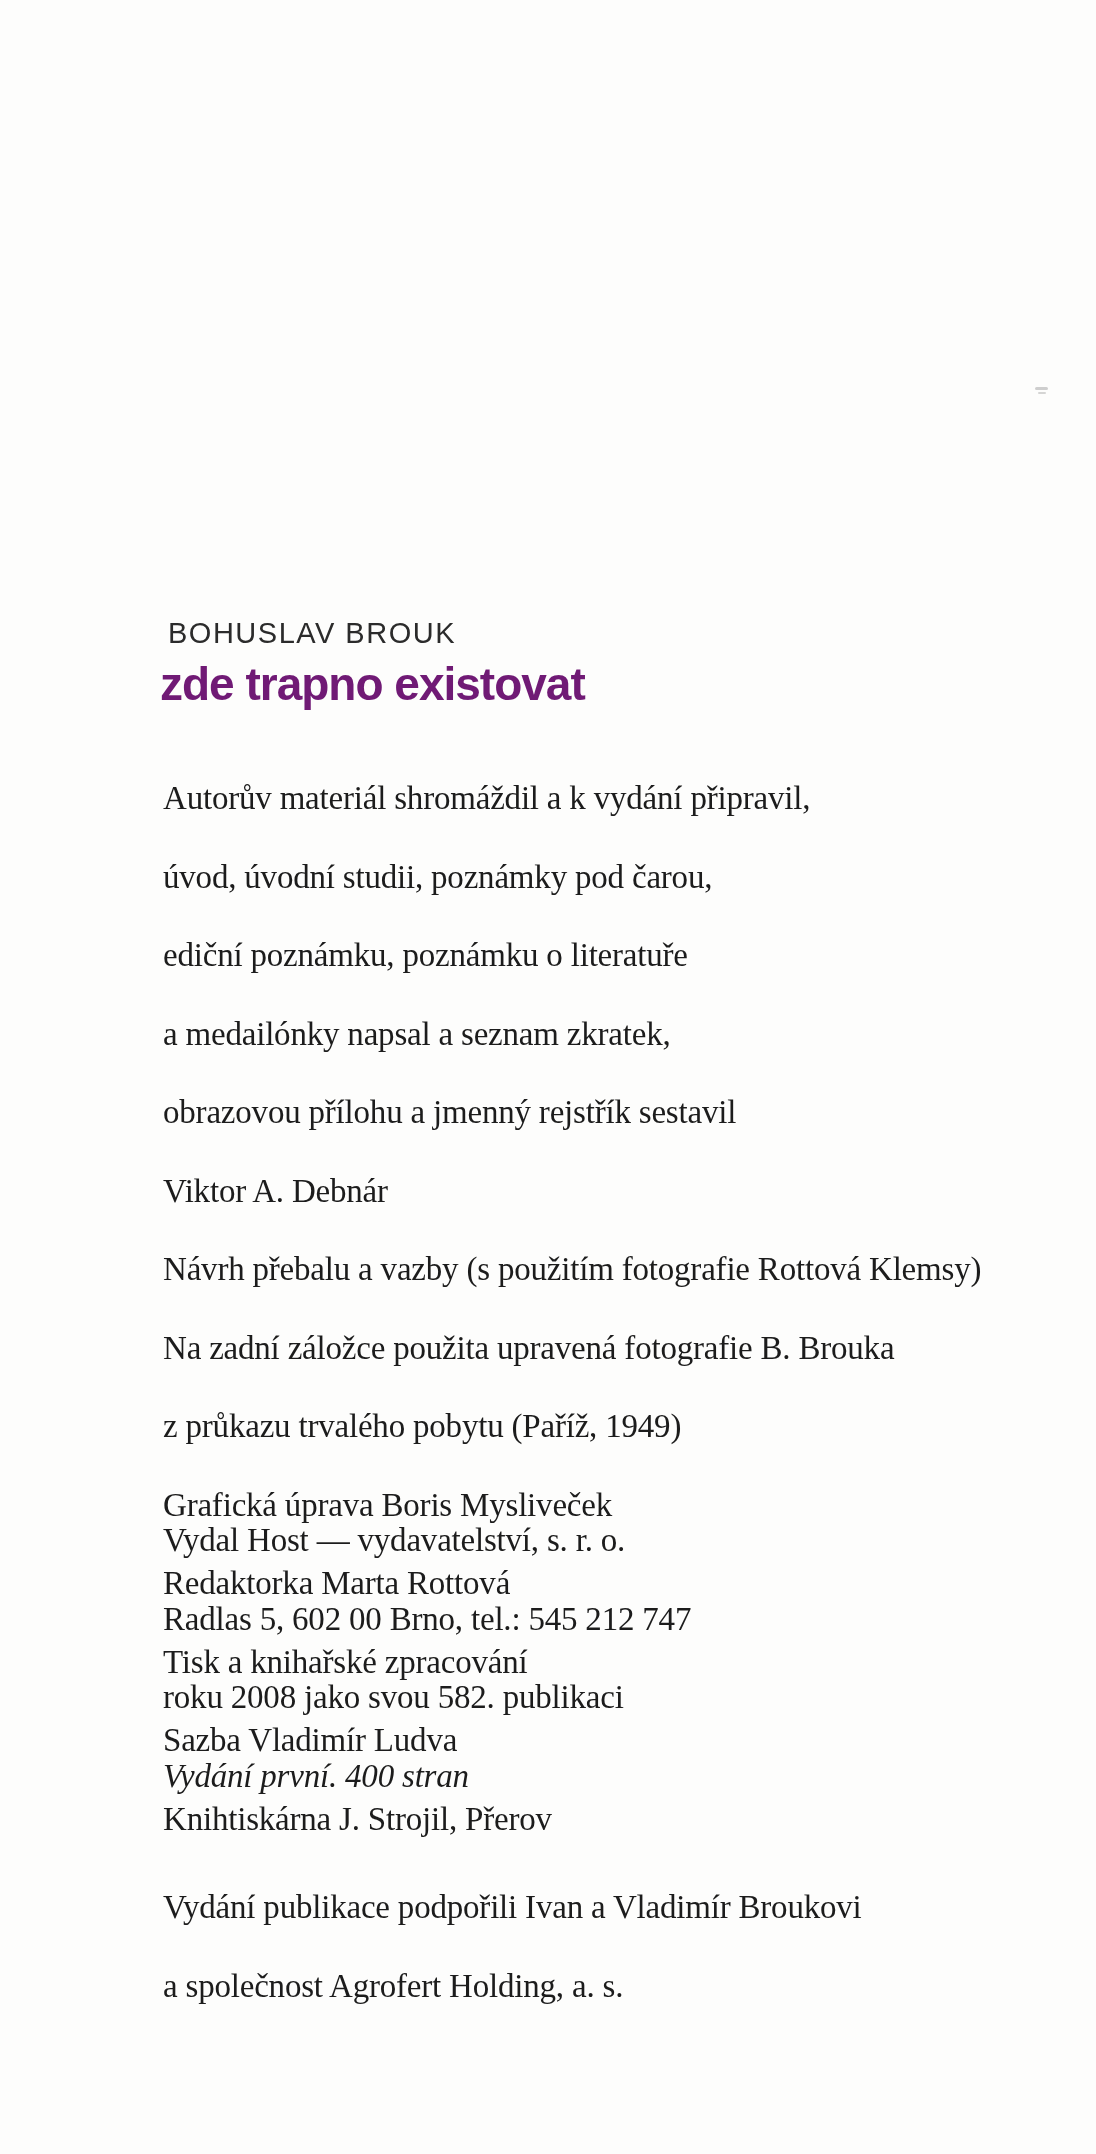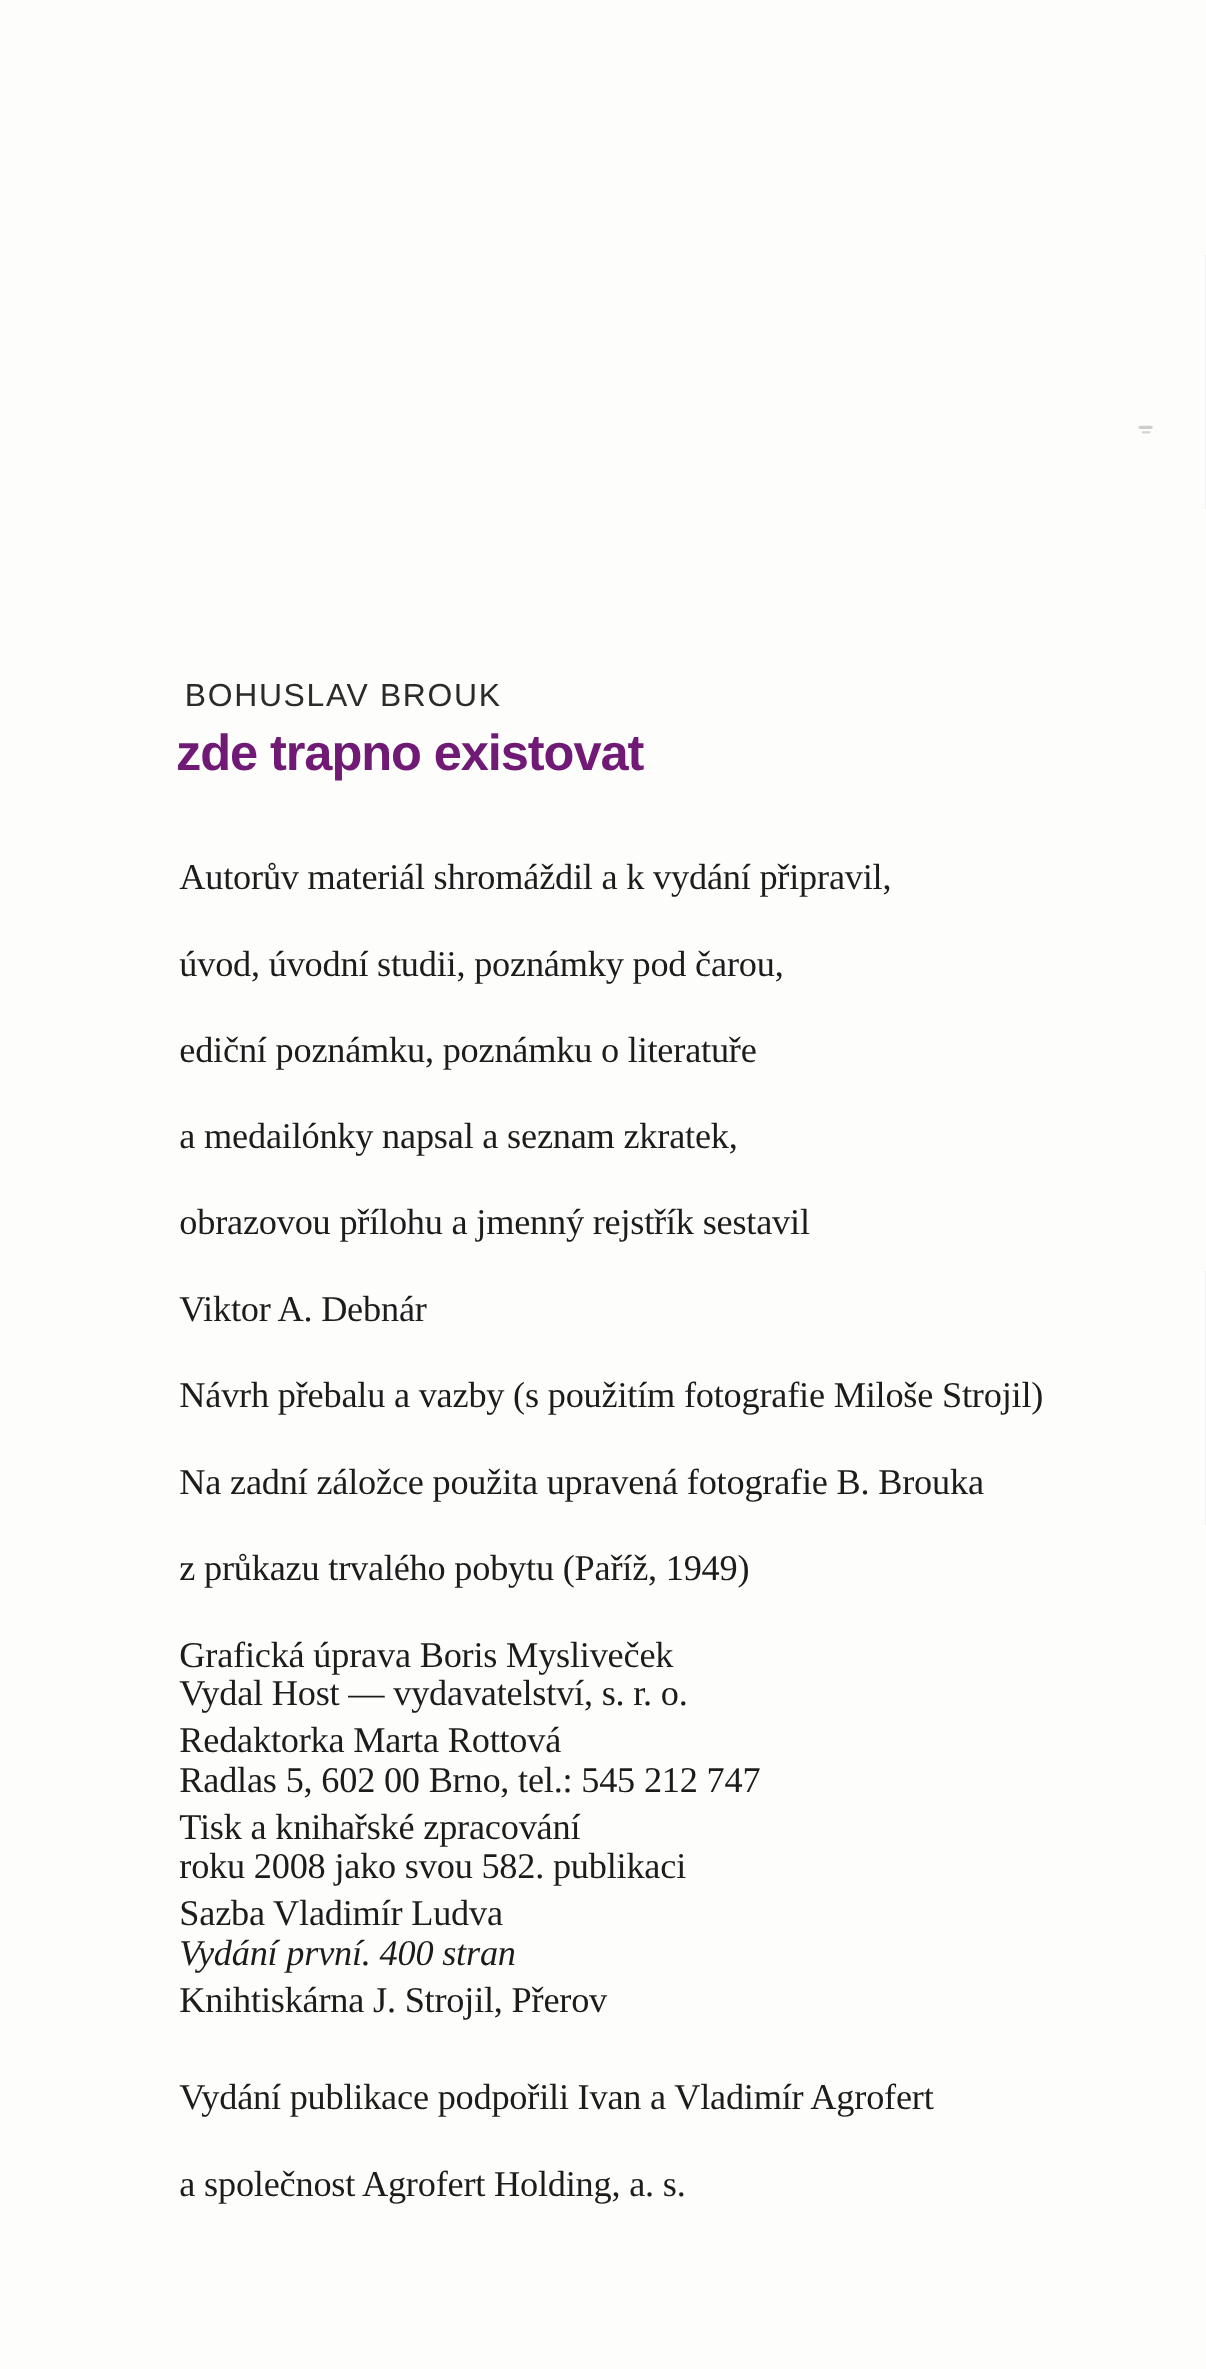--- a/index.html
+++ b/index.html
@@ -86,38 +86,38 @@
 
   <div class="title">zde trapno existovat</div>
 
   <div class="block credits">
     <div class="line">Autorův materiál shromáždil a k vydání připravil,</div>
     <div class="line">úvod, úvodní studii, poznámky pod čarou,</div>
     <div class="line">ediční poznámku, poznámku o literatuře</div>
     <div class="line">a medailónky napsal a seznam zkratek,</div>
     <div class="line">obrazovou přílohu a jmenný rejstřík sestavil</div>
     <div class="line">Viktor A. Debnár</div>
-    <div class="line">Návrh přebalu a vazby (s použitím fotografie Miloše Strojil)</div>
+    <div class="line">Návrh přebalu a vazby (s použitím fotografie Rottová Klemsy)</div>
     <div class="line">Na zadní záložce použita upravená fotografie B. Brouka</div>
     <div class="line">z průkazu trvalého pobytu (Paříž, 1949)</div>
     <div class="line">Grafická úprava Boris Mysliveček</div>
     <div class="line">Redaktorka Marta Rottová</div>
     <div class="line">Tisk a knihařské zpracování</div>
     <div class="line">Sazba Vladimír Ludva</div>
     <div class="line">Knihtiskárna J. Strojil, Přerov</div>
   </div>
 
   <div class="block publisher">
     <div class="line">Vydal Host — vydavatelství, s. r. o.</div>
     <div class="line">Radlas 5, 602 00 Brno, tel.: 545 212 747</div>
     <div class="line">roku 2008 jako svou 582. publikaci</div>
     <div class="line italic">Vydání první. 400 stran</div>
   </div>
 
 
   <div class="block support">
-    <div class="line">Vydání publikace podpořili Ivan a Vladimír Agrofert</div>
+    <div class="line">Vydání publikace podpořili Ivan a Vladimír Broukovi</div>
     <div class="line">a společnost Agrofert Holding, a. s.</div>
   </div>
 
   <div class="speck"></div>
 
 </div>
 
 </body></html>

